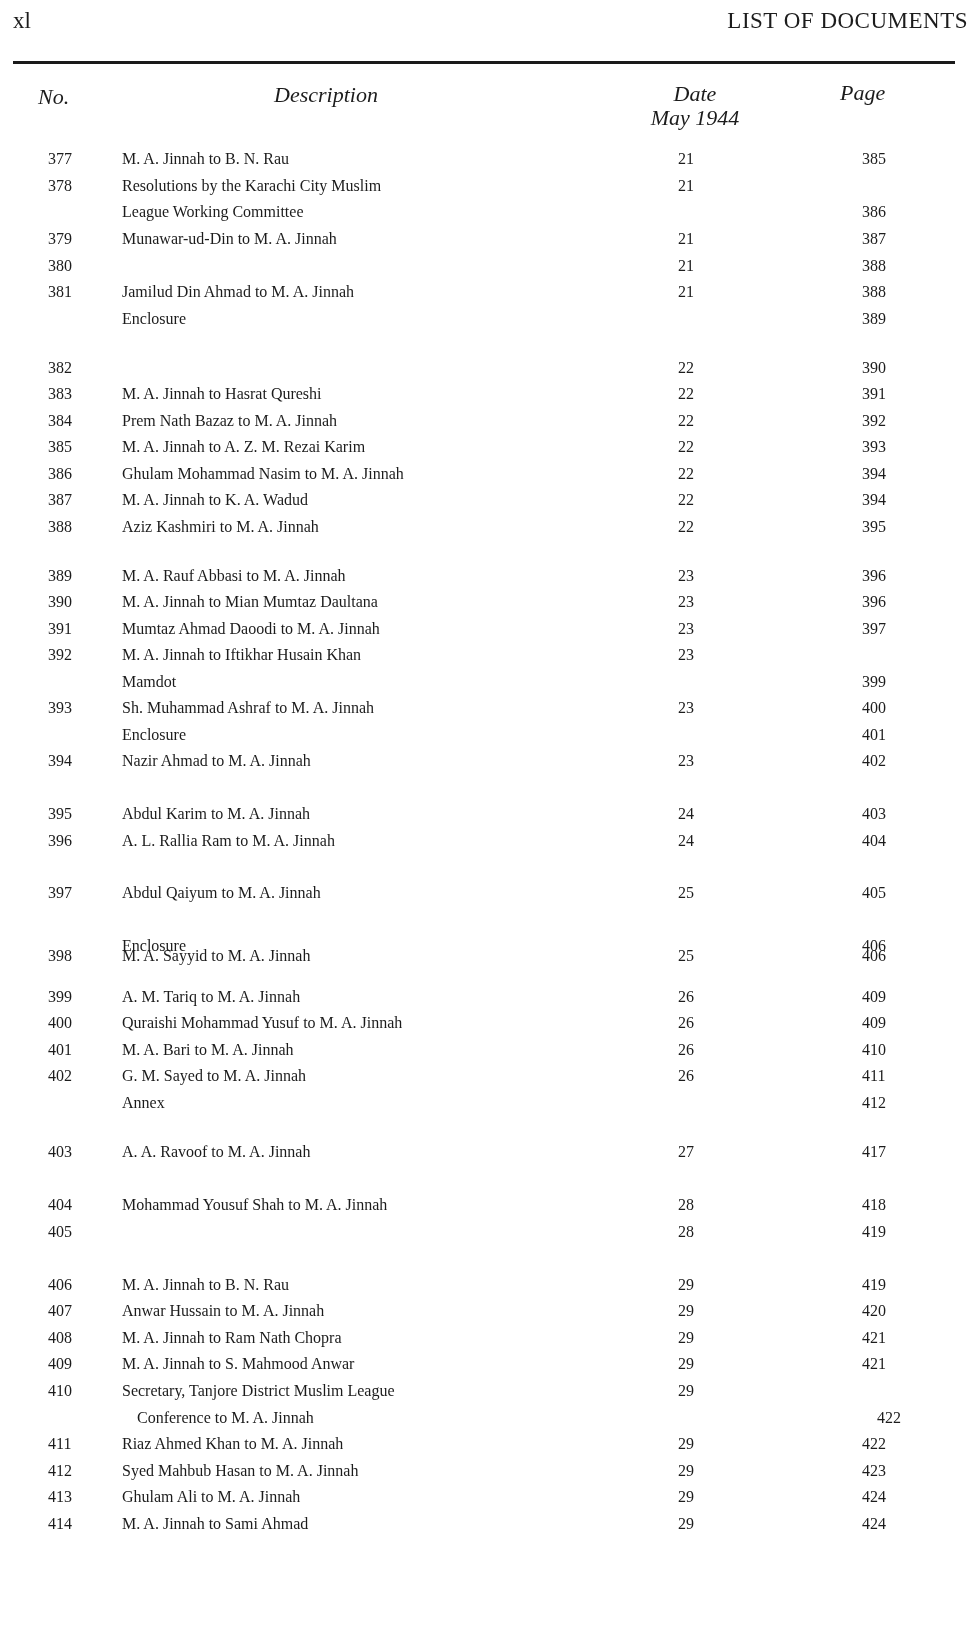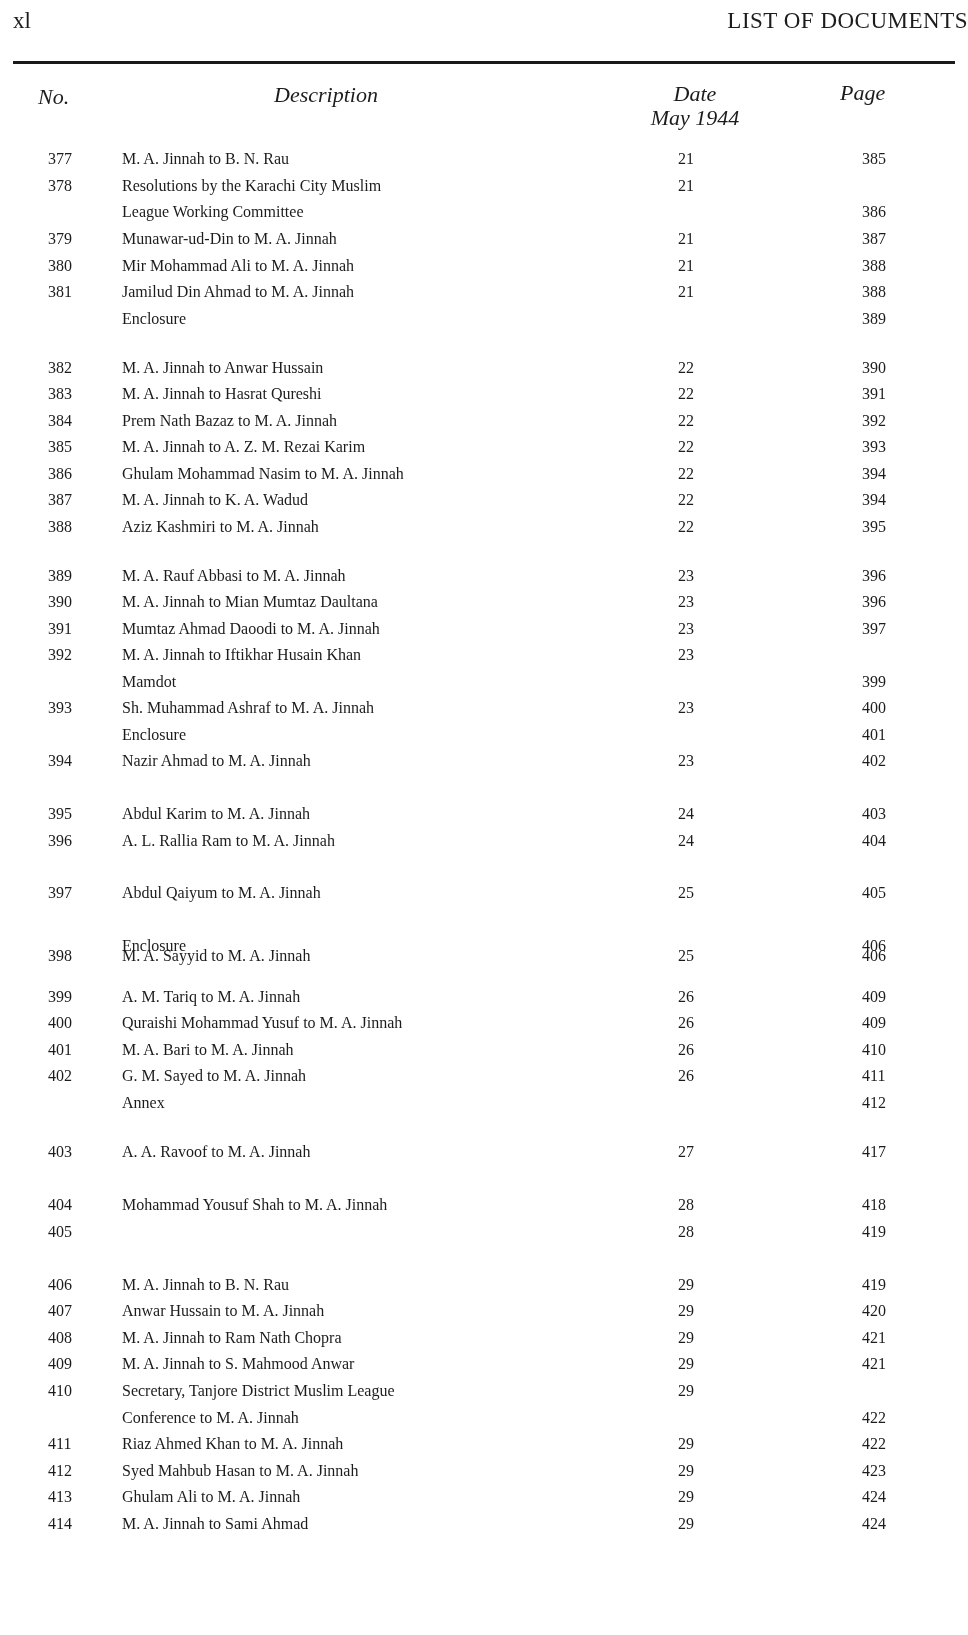--- a/index.html
+++ b/index.html
@@ -60,39 +60,37 @@
       <span class="c-page">386</span>
     </div>
     <div class="line" style="top: 230px;">
       <span class="c-no">379</span>
       <span class="c-desc">Munawar-ud-Din to M. A. Jinnah</span>
       <span class="c-date">21</span>
       <span class="c-page">387</span>
     </div>
     <div class="line" style="top: 257px;">
       <span class="c-no">380</span>
-      <span class="c-desc">Mir Mohammad Ali to M. A. Jinnah</span>
       <span class="c-date">21</span>
       <span class="c-page">388</span>
     </div>
     <div class="line" style="top: 283px;">
       <span class="c-no">381</span>
       <span class="c-desc">Jamilud Din Ahmad to M. A. Jinnah</span>
       <span class="c-date">21</span>
       <span class="c-page">388</span>
     </div>
     <div class="line" style="top: 310px;">
       <span class="c-no"></span>
       <span class="c-desc">Enclosure</span>
       <span class="c-date"></span>
       <span class="c-page">389</span>
     </div>
     <div class="line" style="top: 359px;">
       <span class="c-no">382</span>
-      <span class="c-desc">M. A. Jinnah to Anwar Hussain</span>
       <span class="c-date">22</span>
       <span class="c-page">390</span>
     </div>
     <div class="line" style="top: 385px;">
       <span class="c-no">383</span>
       <span class="c-desc">M. A. Jinnah to Hasrat Qureshi</span>
       <span class="c-date">22</span>
       <span class="c-page">391</span>
     </div>
     <div class="line" style="top: 412px;">
@@ -273,21 +271,21 @@
       <span class="c-desc">M. A. Jinnah to S. Mahmood Anwar</span>
       <span class="c-date">29</span>
       <span class="c-page">421</span>
     </div>
     <div class="line" style="top: 1382px;">
       <span class="c-no">410</span>
       <span class="c-desc">Secretary, Tanjore District Muslim League</span>
       <span class="c-date">29</span>
       <span class="c-page"></span>
     </div>
-    <div class="line" style="top: 1409px;">
+    <div class="line" style="top: 1409px; margin-left: 15px;">
       <span class="c-no"></span>
       <span class="c-desc">Conference to M. A. Jinnah</span>
       <span class="c-date"></span>
       <span class="c-page">422</span>
     </div>
     <div class="line" style="top: 1435px;">
       <span class="c-no">411</span>
       <span class="c-desc">Riaz Ahmed Khan to M. A. Jinnah</span>
       <span class="c-date">29</span>
       <span class="c-page">422</span>

